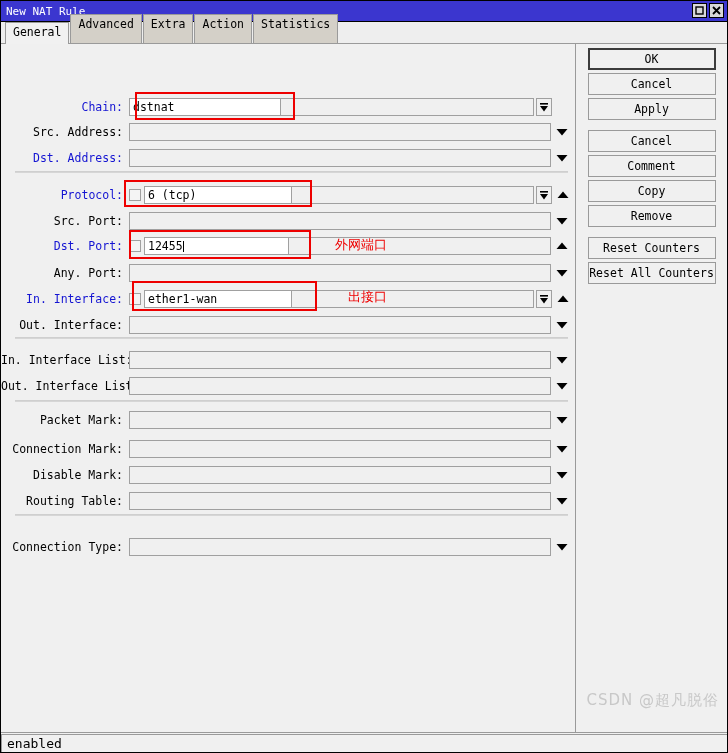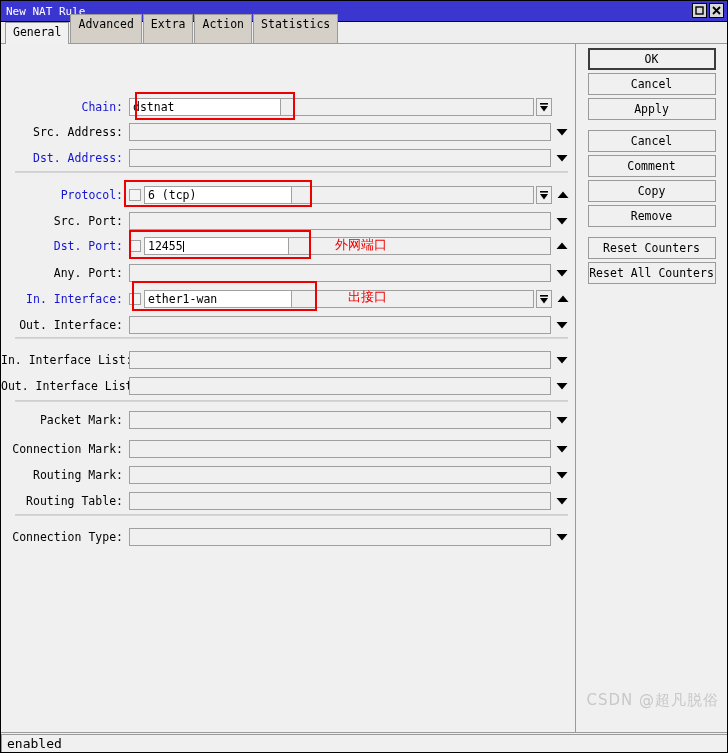--- a/index.html
+++ b/index.html
@@ -526,42 +526,42 @@
           <div class="ctrl">
             <div class="field" style="width: 422px;"><span></span></div>
             <div class="arrow">
               <svg width="12" height="8" viewBox="0 0 12 8">
                 <path d="M0.5,1 L11.5,1 L6,7.5 Z" fill="#000"></path>
               </svg>
             </div>
           </div>
         </div>
         <div class="row" style="top: 421px;">
-          <div class="lbl">Routing Mark:</div>
+          <div class="lbl">Disable Mark:</div>
           <div class="ctrl">
             <div class="field" style="width: 422px;"><span></span></div>
             <div class="arrow">
               <svg width="12" height="8" viewBox="0 0 12 8">
                 <path d="M0.5,1 L11.5,1 L6,7.5 Z" fill="#000"></path>
               </svg>
             </div>
           </div>
         </div>
         <div class="row" style="top: 447px;">
           <div class="lbl">Routing Table:</div>
           <div class="ctrl">
             <div class="field" style="width: 422px;"><span></span></div>
             <div class="arrow">
               <svg width="12" height="8" viewBox="0 0 12 8">
                 <path d="M0.5,1 L11.5,1 L6,7.5 Z" fill="#000"></path>
               </svg>
             </div>
           </div>
         </div>
-        <div class="row" style="top: 483px;">
+        <div class="row" style="top: 493px;">
           <div class="lbl">Connection Type:</div>
           <div class="ctrl">
             <div class="field" style="width: 422px;"><span></span></div>
             <div class="arrow">
               <svg width="12" height="8" viewBox="0 0 12 8">
                 <path d="M0.5,1 L11.5,1 L6,7.5 Z" fill="#000"></path>
               </svg>
             </div>
           </div>
         </div>

